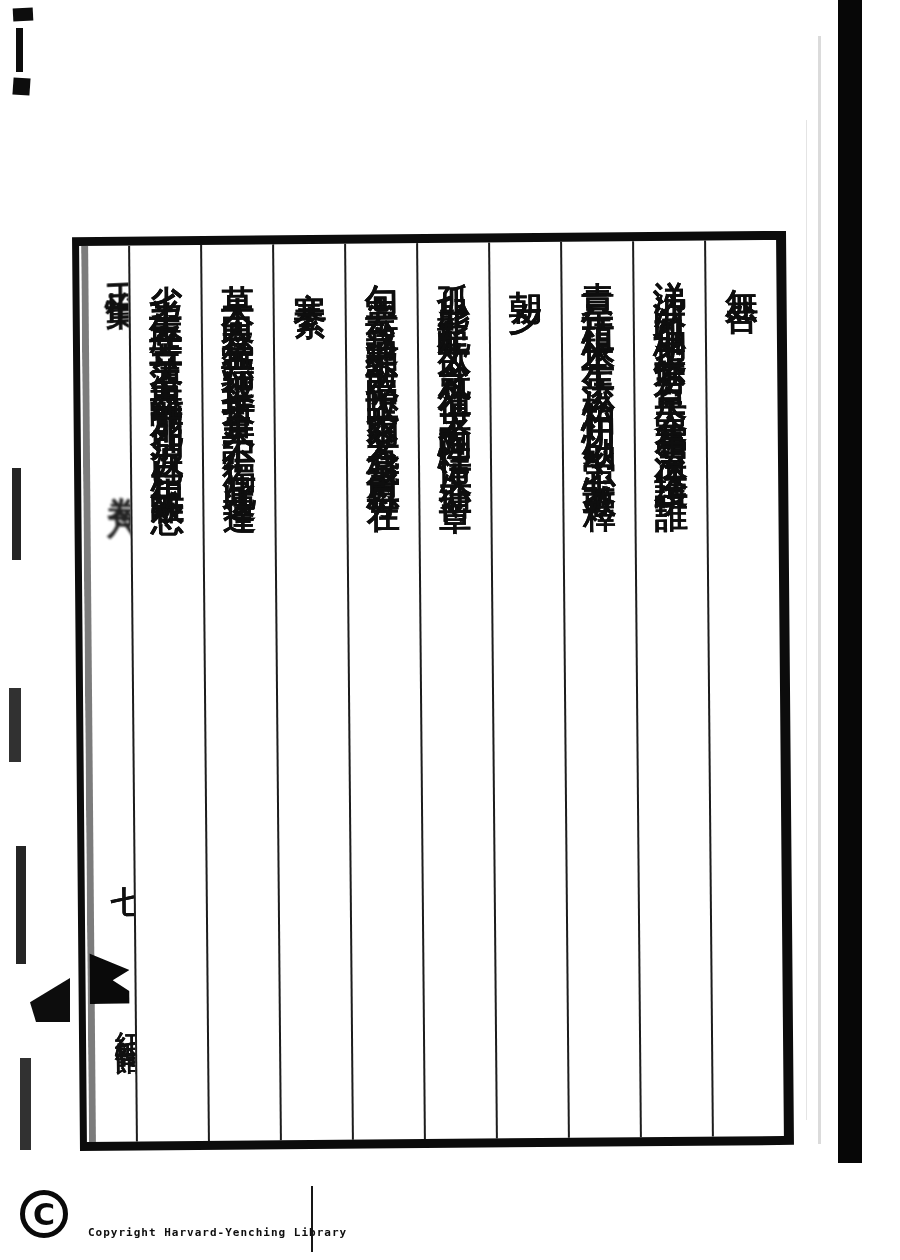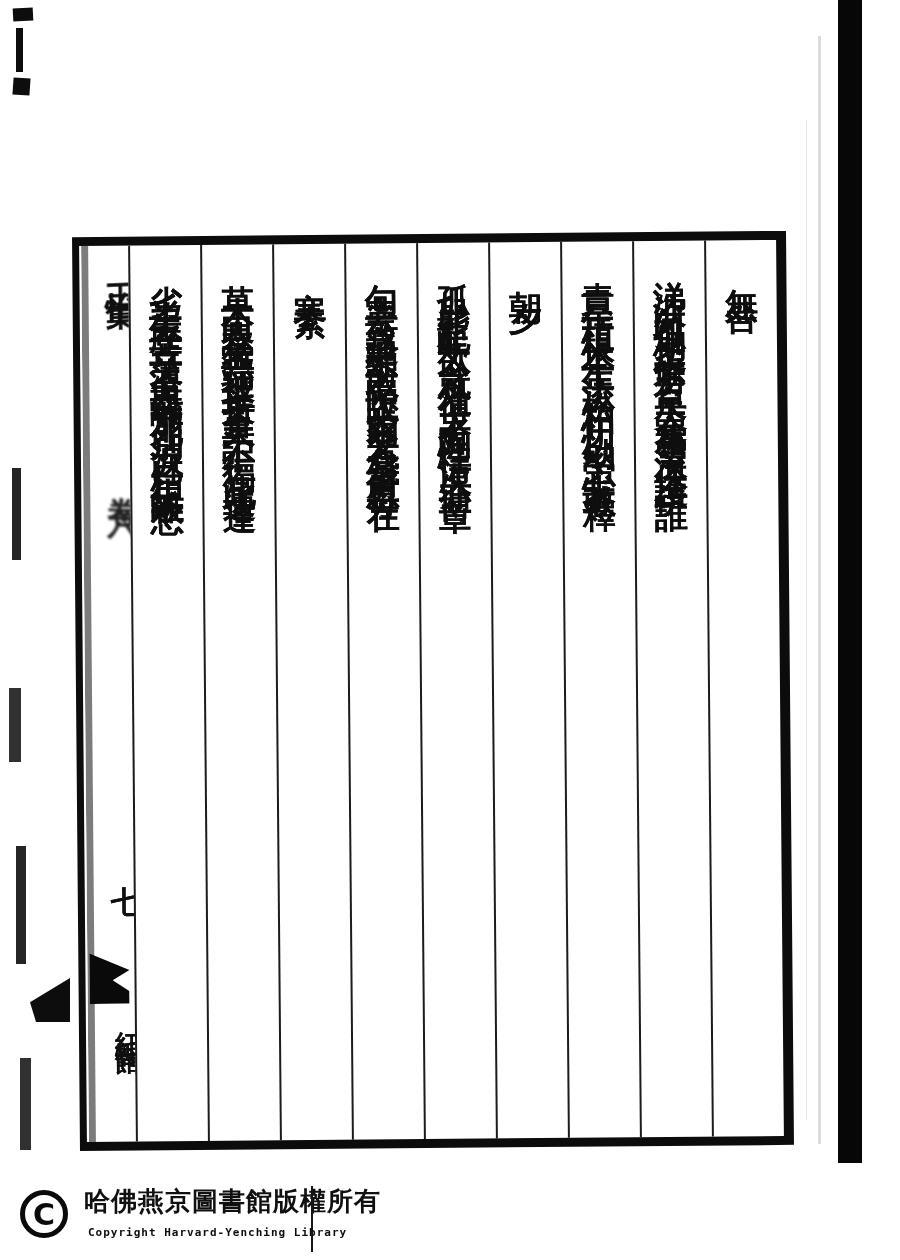--- a/index.html
+++ b/index.html
@@ -97,18 +97,17 @@
         <div class="v spine-num">七</div>
         <div class="fishtail"></div>
         <div class="v spine-studio">紅香館</div>
       </div>
 
     </div>
   </div>
 
   <div class="stamp">
     <div class="c-circle">C</div>
-    <div class="stamp-cn">哈佛燕京圖書館版權所有</div>
     <div class="stamp-en">Copyright Harvard-Yenching Library</div>
   </div>
   <div class="stamp-rule"></div>
 
 </div>
 
 </body></html>

